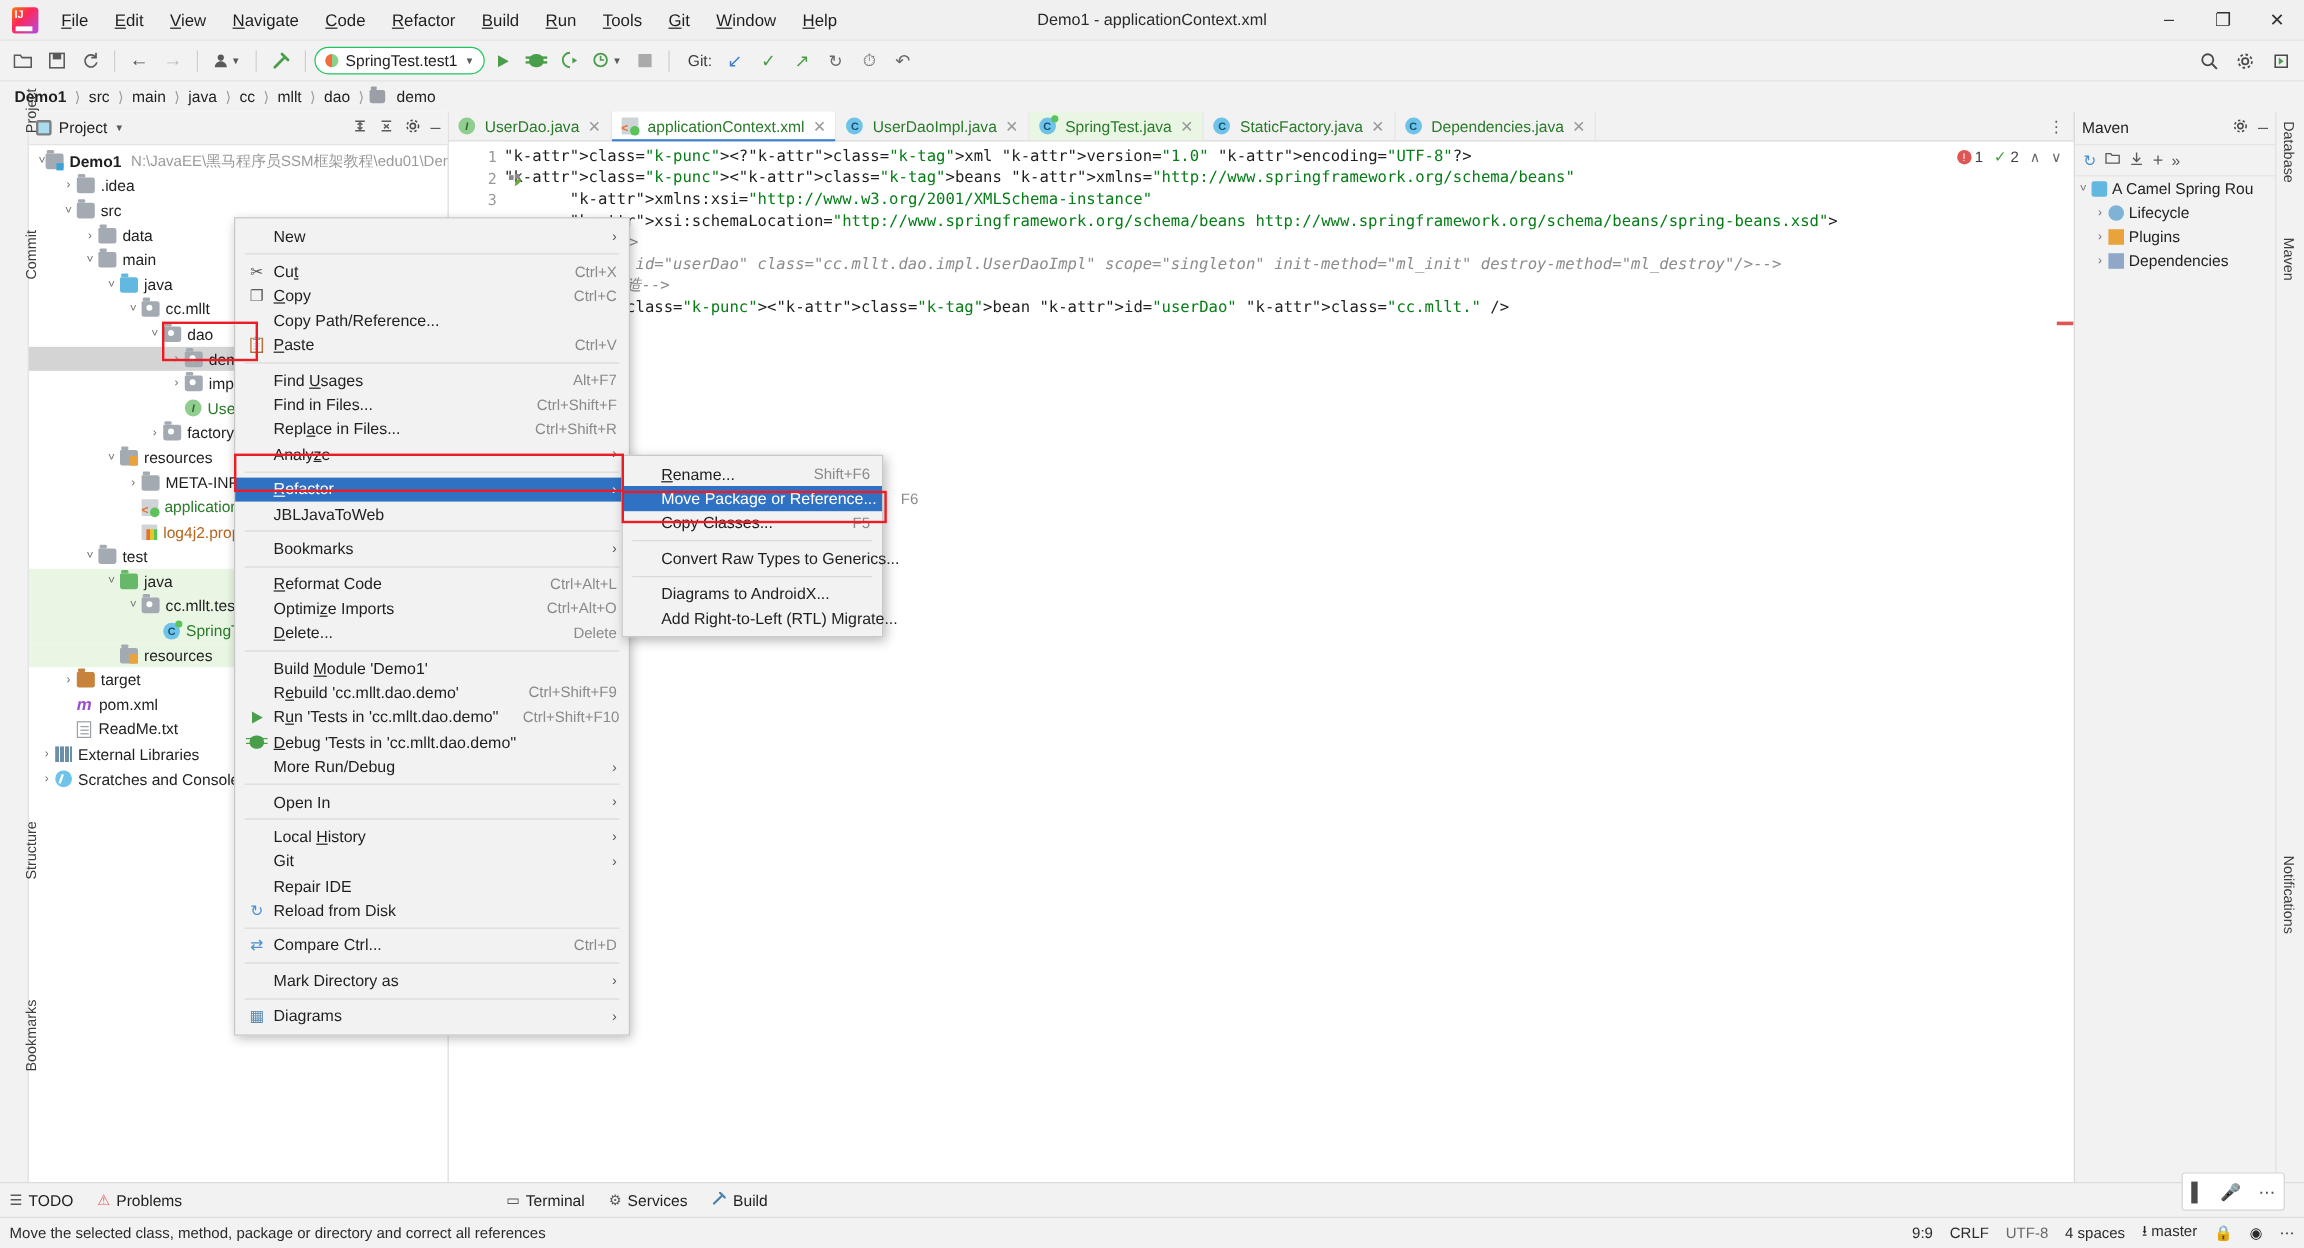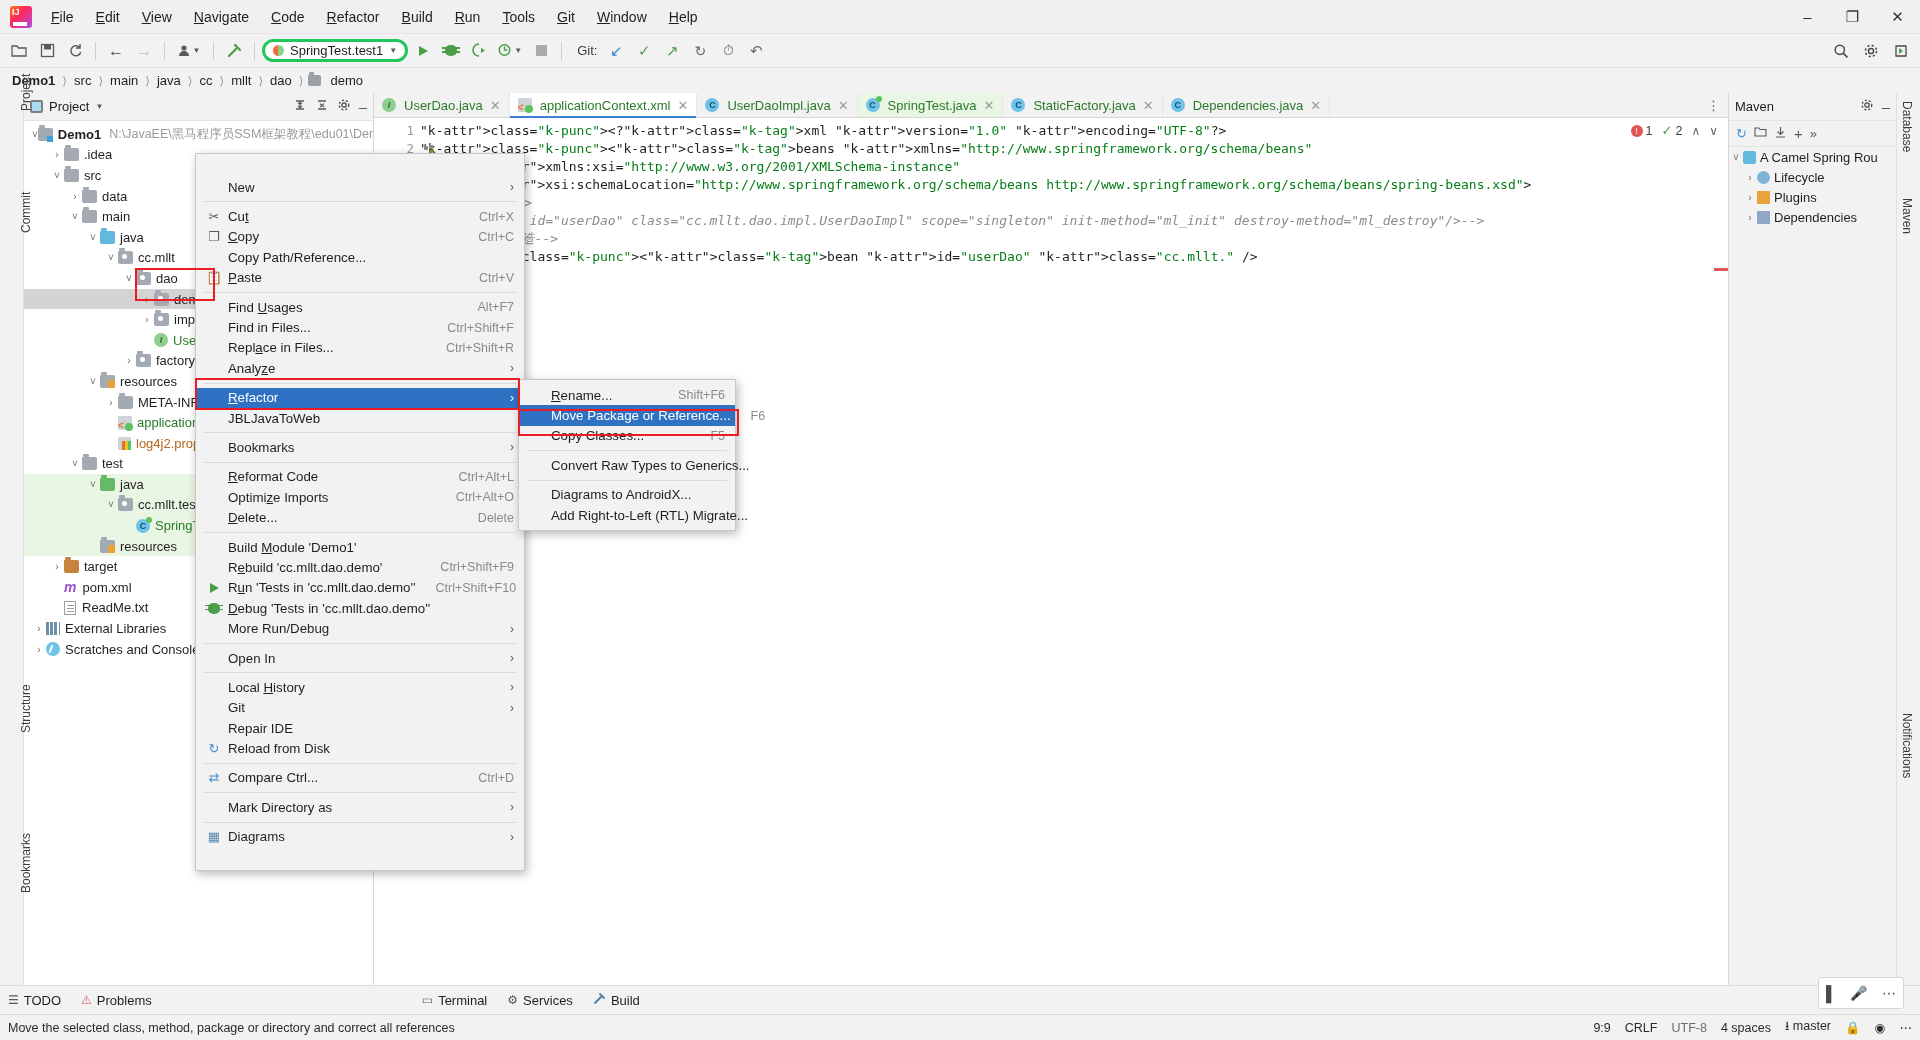--- a/index.html
+++ b/index.html
@@ -34,21 +34,21 @@
 
   
   .toolbar {
     height: 34px; background: #f2f2f2; display: flex; align-items: center;
     padding: 0 6px; border-bottom: 1px solid #e0e0e0; gap: 2px;
   }
   .tb-btn { width: 26px; height: 24px; display:flex; align-items:center; justify-content:center; border-radius:3px; }
   .tb-sep { width:1px; height:18px; background:#cfcfcf; margin:0 5px; }
   .runcfg {
     display:flex; align-items:center; gap:6px; height:23px; padding:0 8px;
-    border:3px solid #22c55e; border-radius:12px; background:#fff; font-size:13px;
+    border:1px solid #22c55e; border-radius:12px; background:#fff; font-size:13px;
   }
   .runcfg .dot { width:11px; height:11px; border-radius:50%;
      background: linear-gradient(90deg,#f36c3d 0 50%, #8ad18a 50% 100%); }
   .git-label { font-size:13px; color:#3c3c3c; margin-left:8px; margin-right:4px;}
   .tb-right { margin-left:auto; display:flex; align-items:center; gap:4px; }
 
   
   .breadcrumb {
     height: 25px; display:flex; align-items:center; padding-left: 10px; gap:3px;
     font-size: 13px; background:#f2f2f2;
@@ -166,22 +166,22 @@
   .bb-item{display:flex;align-items:center;gap:5px;color:#1f1f1f;}
   .statusbar {
     position:absolute; left:0; right:0; bottom:0; height:26px; background:#f2f2f2;
     border-top:1px solid #dcdcdc; display:flex; align-items:center; padding:0 8px; font-size:12.5px; color:#2b2b2b;
   }
   .sb-right{margin-left:auto;display:flex;align-items:center;gap:14px;}
   .sb-right .g{color:#6a6a6a;}
 
   
   .ctxmenu {
-    position:absolute; left:195px; top:153px; width:330px; background:#f2f2f2;
-    border:1px solid #c8c8c8; box-shadow:2px 3px 9px rgba(0,0,0,.28); padding:23px 0; z-index:50;
+    position:absolute; left:195px; top:181px; width:330px; background:#f2f2f2;
+    border:1px solid #c8c8c8; box-shadow:2px 3px 9px rgba(0,0,0,.28); padding:5px 0; z-index:50;
   }
   .cmi { height:20.4px; display:flex; align-items:center; padding:0 10px 0 8px; font-size:13.3px; white-space:nowrap;}
   .cmi .ci { width:20px; display:flex; align-items:center; justify-content:center; flex:none; }
   .cmi .lab { margin-left:4px; }
   .cmi .acc { margin-left:auto; color:#8a8a8a; font-size:12.5px; padding-left:20px;}
   .cmi .chev { margin-left:auto; color:#5a5a5a; font-size:12px; padding-left:20px;}
   .cmi.sel { background:#2f72c4; color:#fff; }
   .cmi.sel .chev { color:#fff; }
   .cmsep { height:1px; background:#dadada; margin:4px 8px; }
   .u { text-decoration: underline; }
@@ -218,20 +218,21 @@
       <div class="mi"><u>N</u>avigate</div>
       <div class="mi"><u>C</u>ode</div>
       <div class="mi"><u>R</u>efactor</div>
       <div class="mi"><u>B</u>uild</div>
       <div class="mi"><u>R</u>un</div>
       <div class="mi"><u>T</u>ools</div>
       <div class="mi"><u>G</u>it</div>
       <div class="mi"><u>W</u>indow</div>
       <div class="mi"><u>H</u>elp</div>
     </div>
+    <div class="win-title">Demo1 - applicationContext.xml</div>
     <div class="wincontrols">
       <div>–</div>
       <div>❐</div>
       <div class="closebtn">✕</div>
     </div>
   </div>
 
   <div class="toolbar">
     <div class="tb-btn">
       <svg width="16" height="14" viewBox="0 0 16 14">

